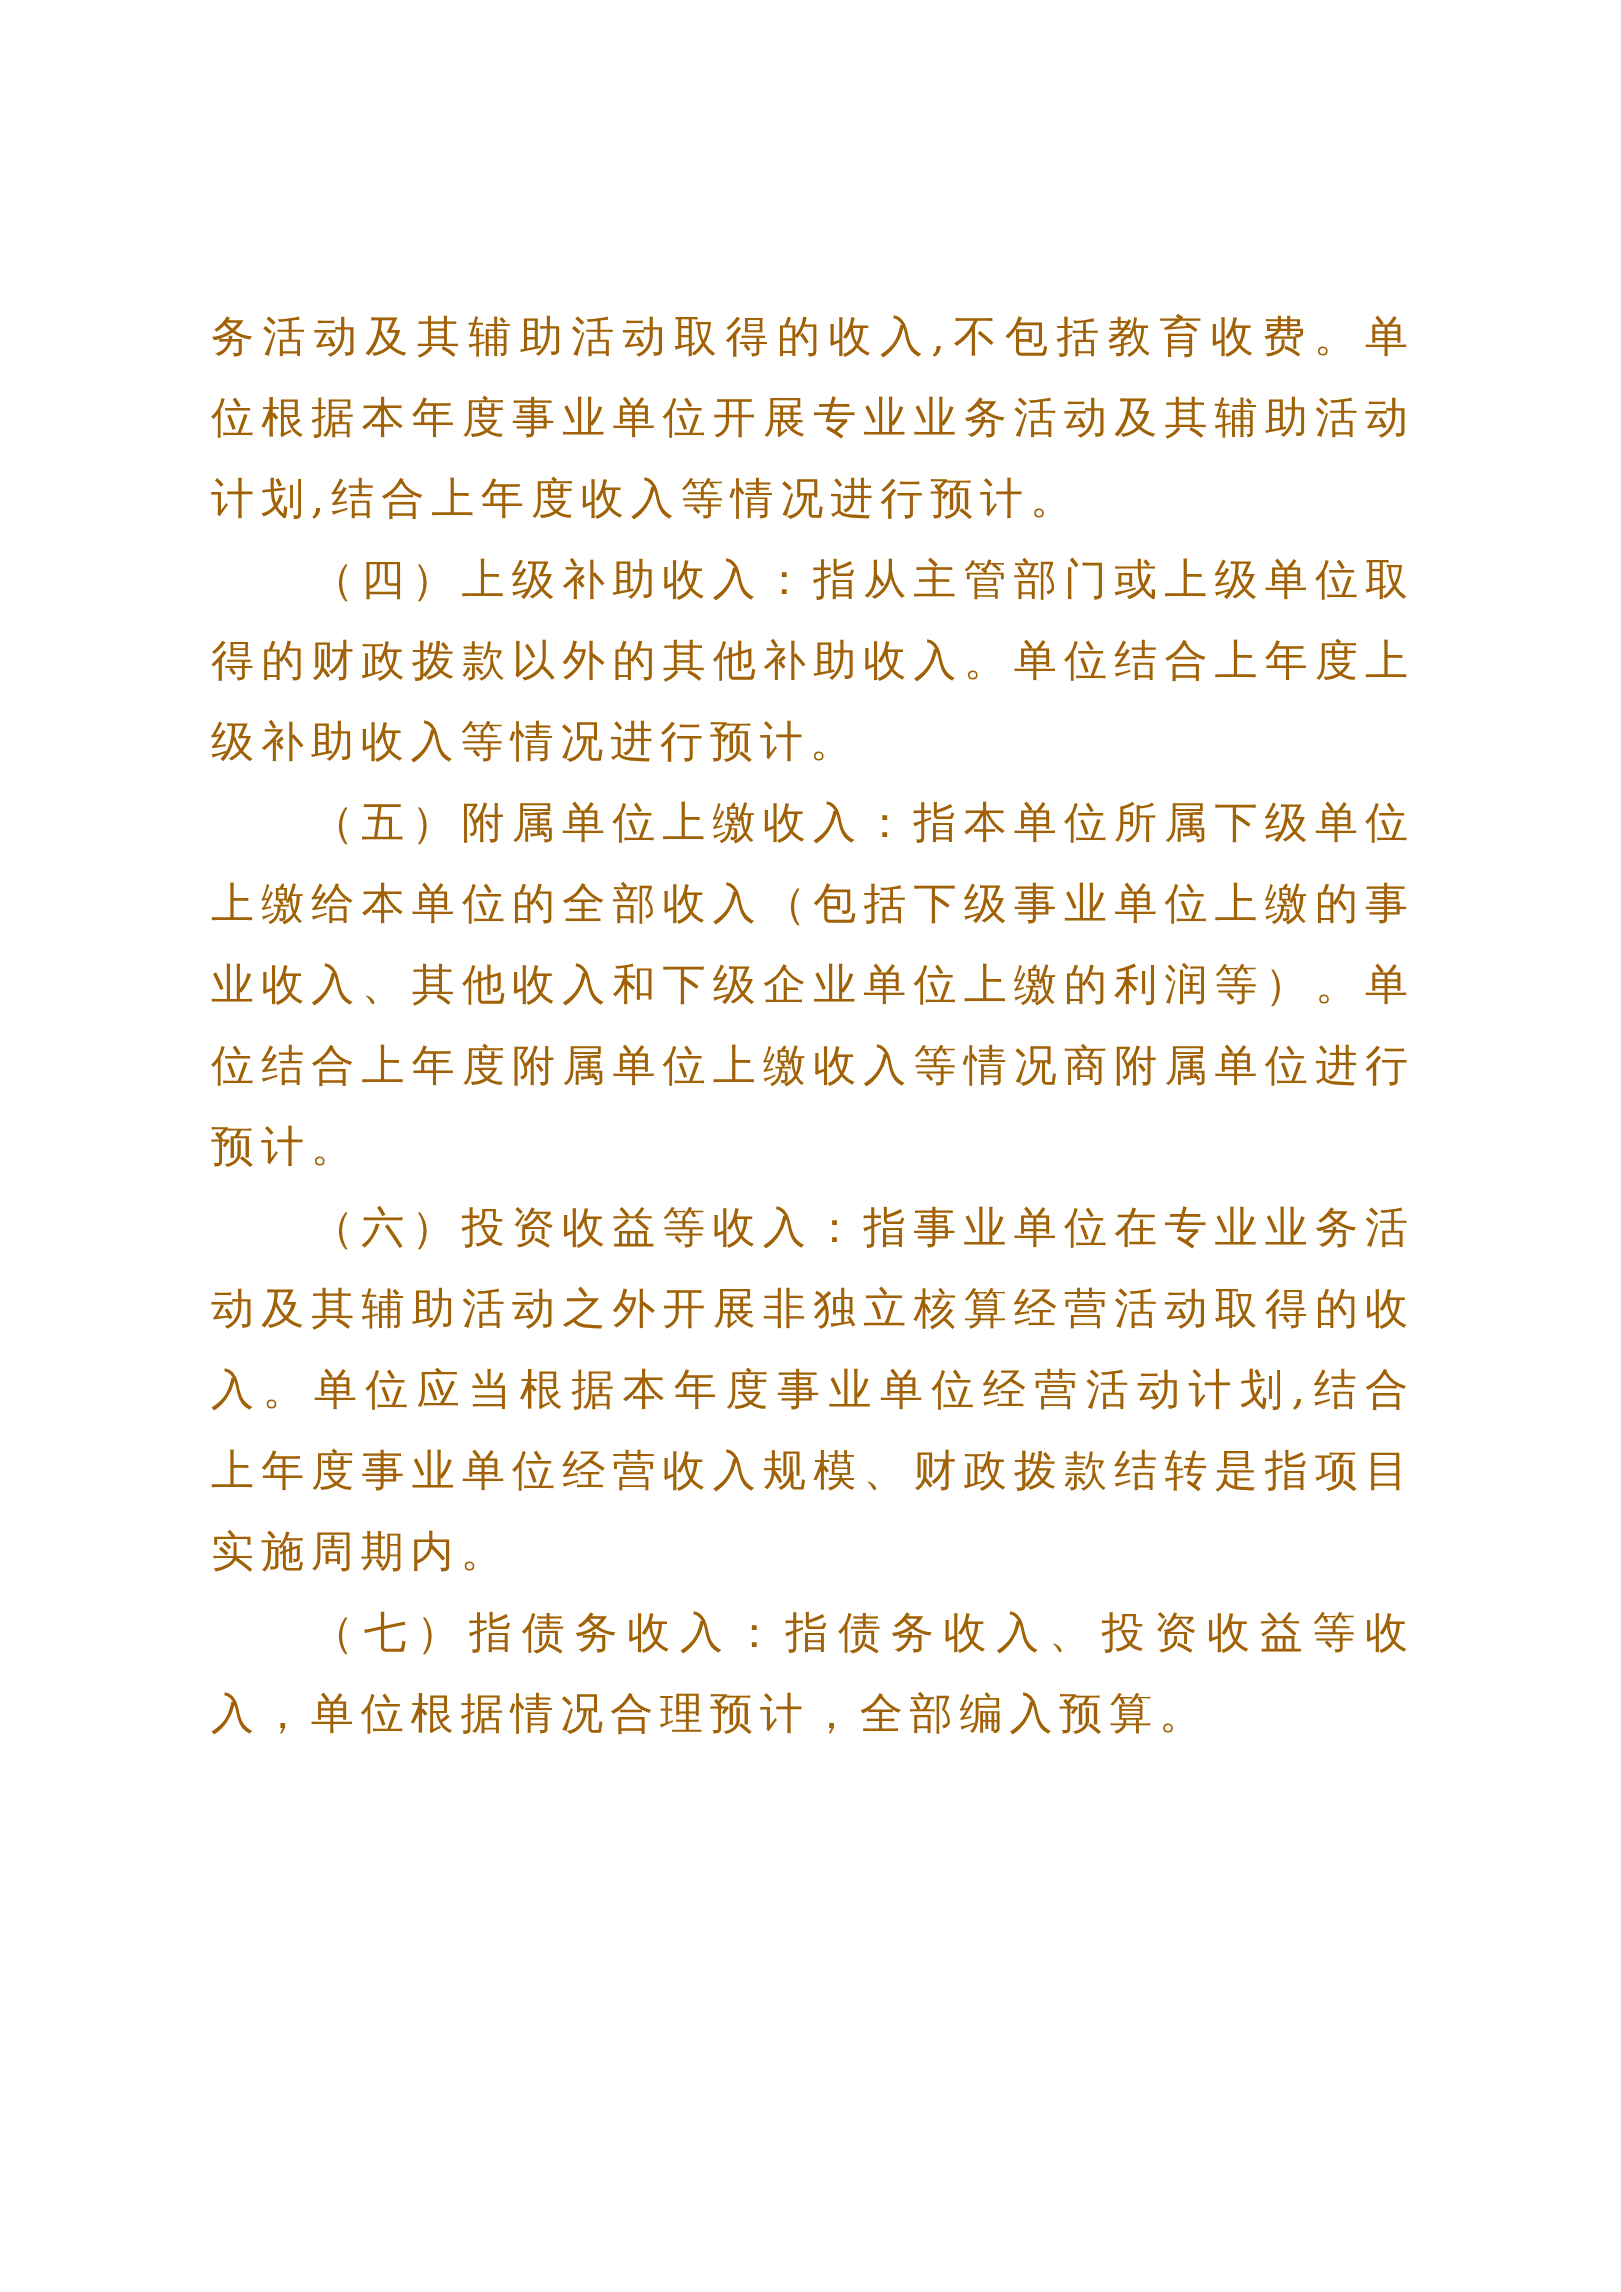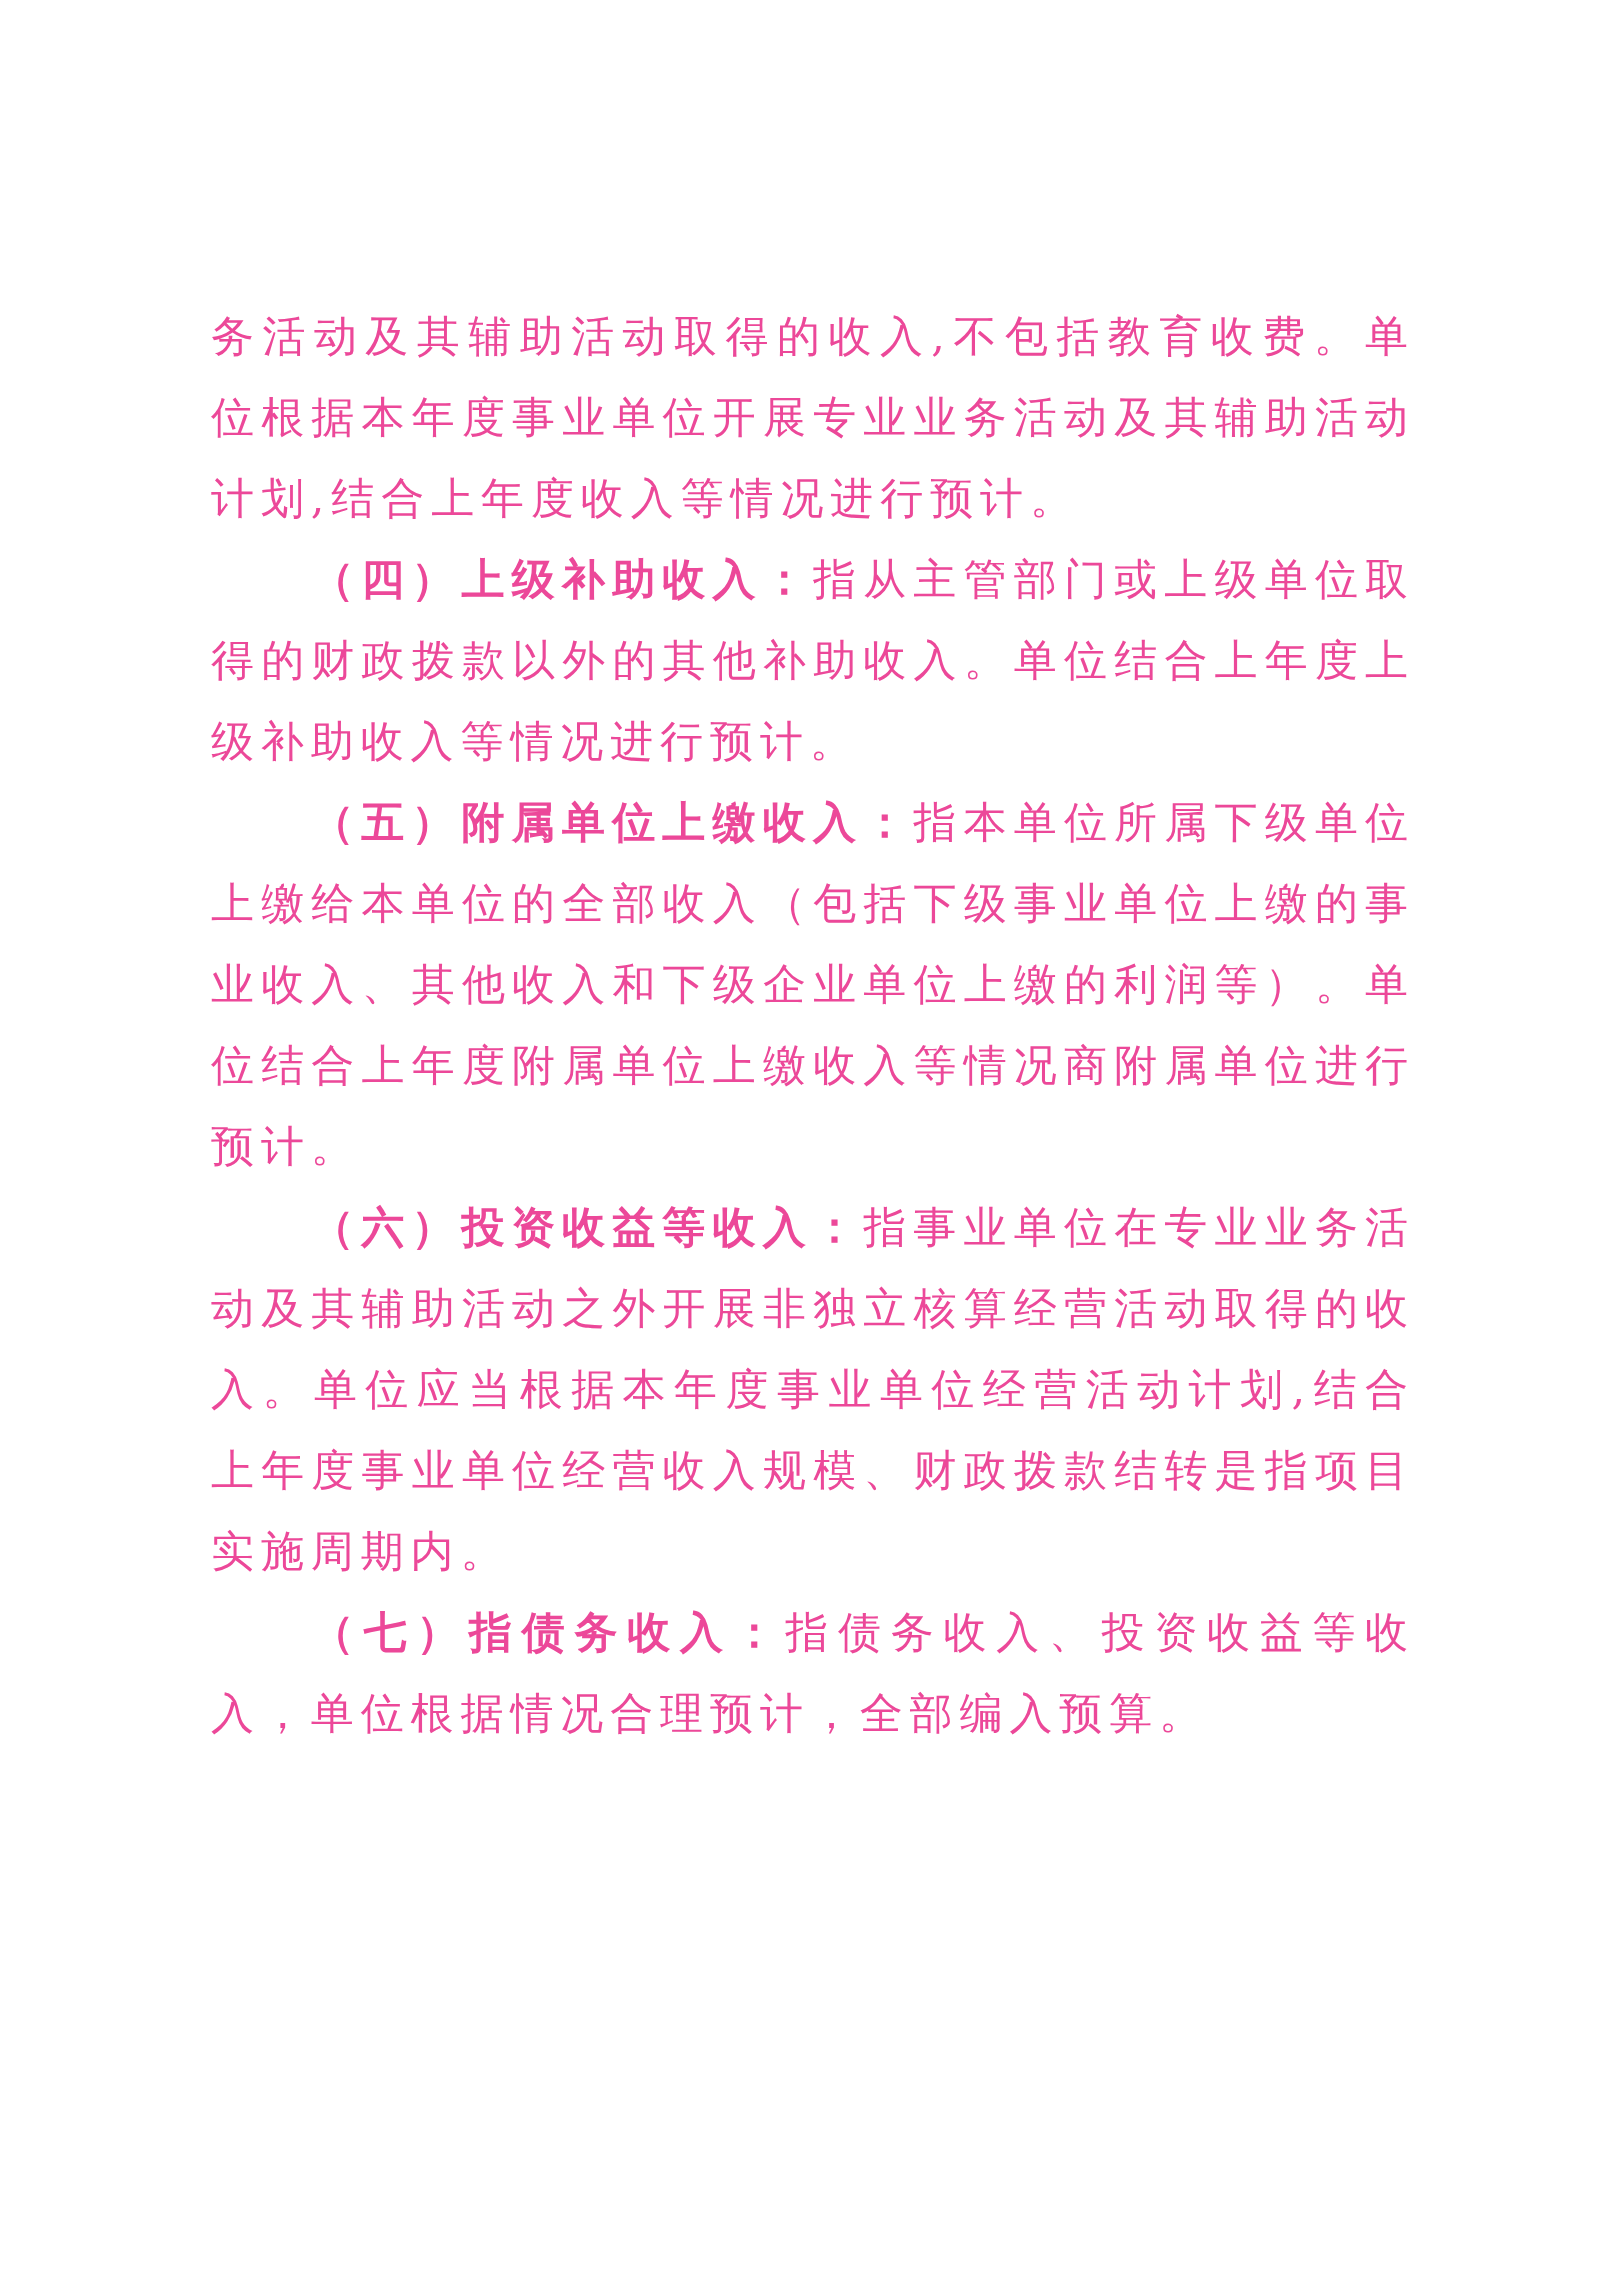--- a/index.html
+++ b/index.html
@@ -14,34 +14,34 @@
     overflow: hidden;
   }
   .page {
     position: absolute;
     left: 211px;
     top: 296px;
     width: 1204px;
     font-family: "DejaVu Serif", "Liberation Serif", serif;
     font-size: 43px;
     line-height: 81px;
-    color: #ec4899;
+    color: #a16207;
     letter-spacing: 6.9px;
     text-align: justify;
     text-justify: inter-character;
   }
   .para {
     margin: 0;
     padding: 0;
   }
   .para.indent {
     text-indent: 100px;
   }
   .heading {
-    font-weight: bold;
+    font-weight: normal;
   }
 </style>
 </head>
 <body>
 
 <div class="page">
 
   <p class="para">
     <span>务活动及其辅助活动取得的收入,不包括教育收费。单位根据本年度事业单位开展专业业务活动及其辅助活动计划,结合上年度收入等情况进行预计。</span>
   </p>

